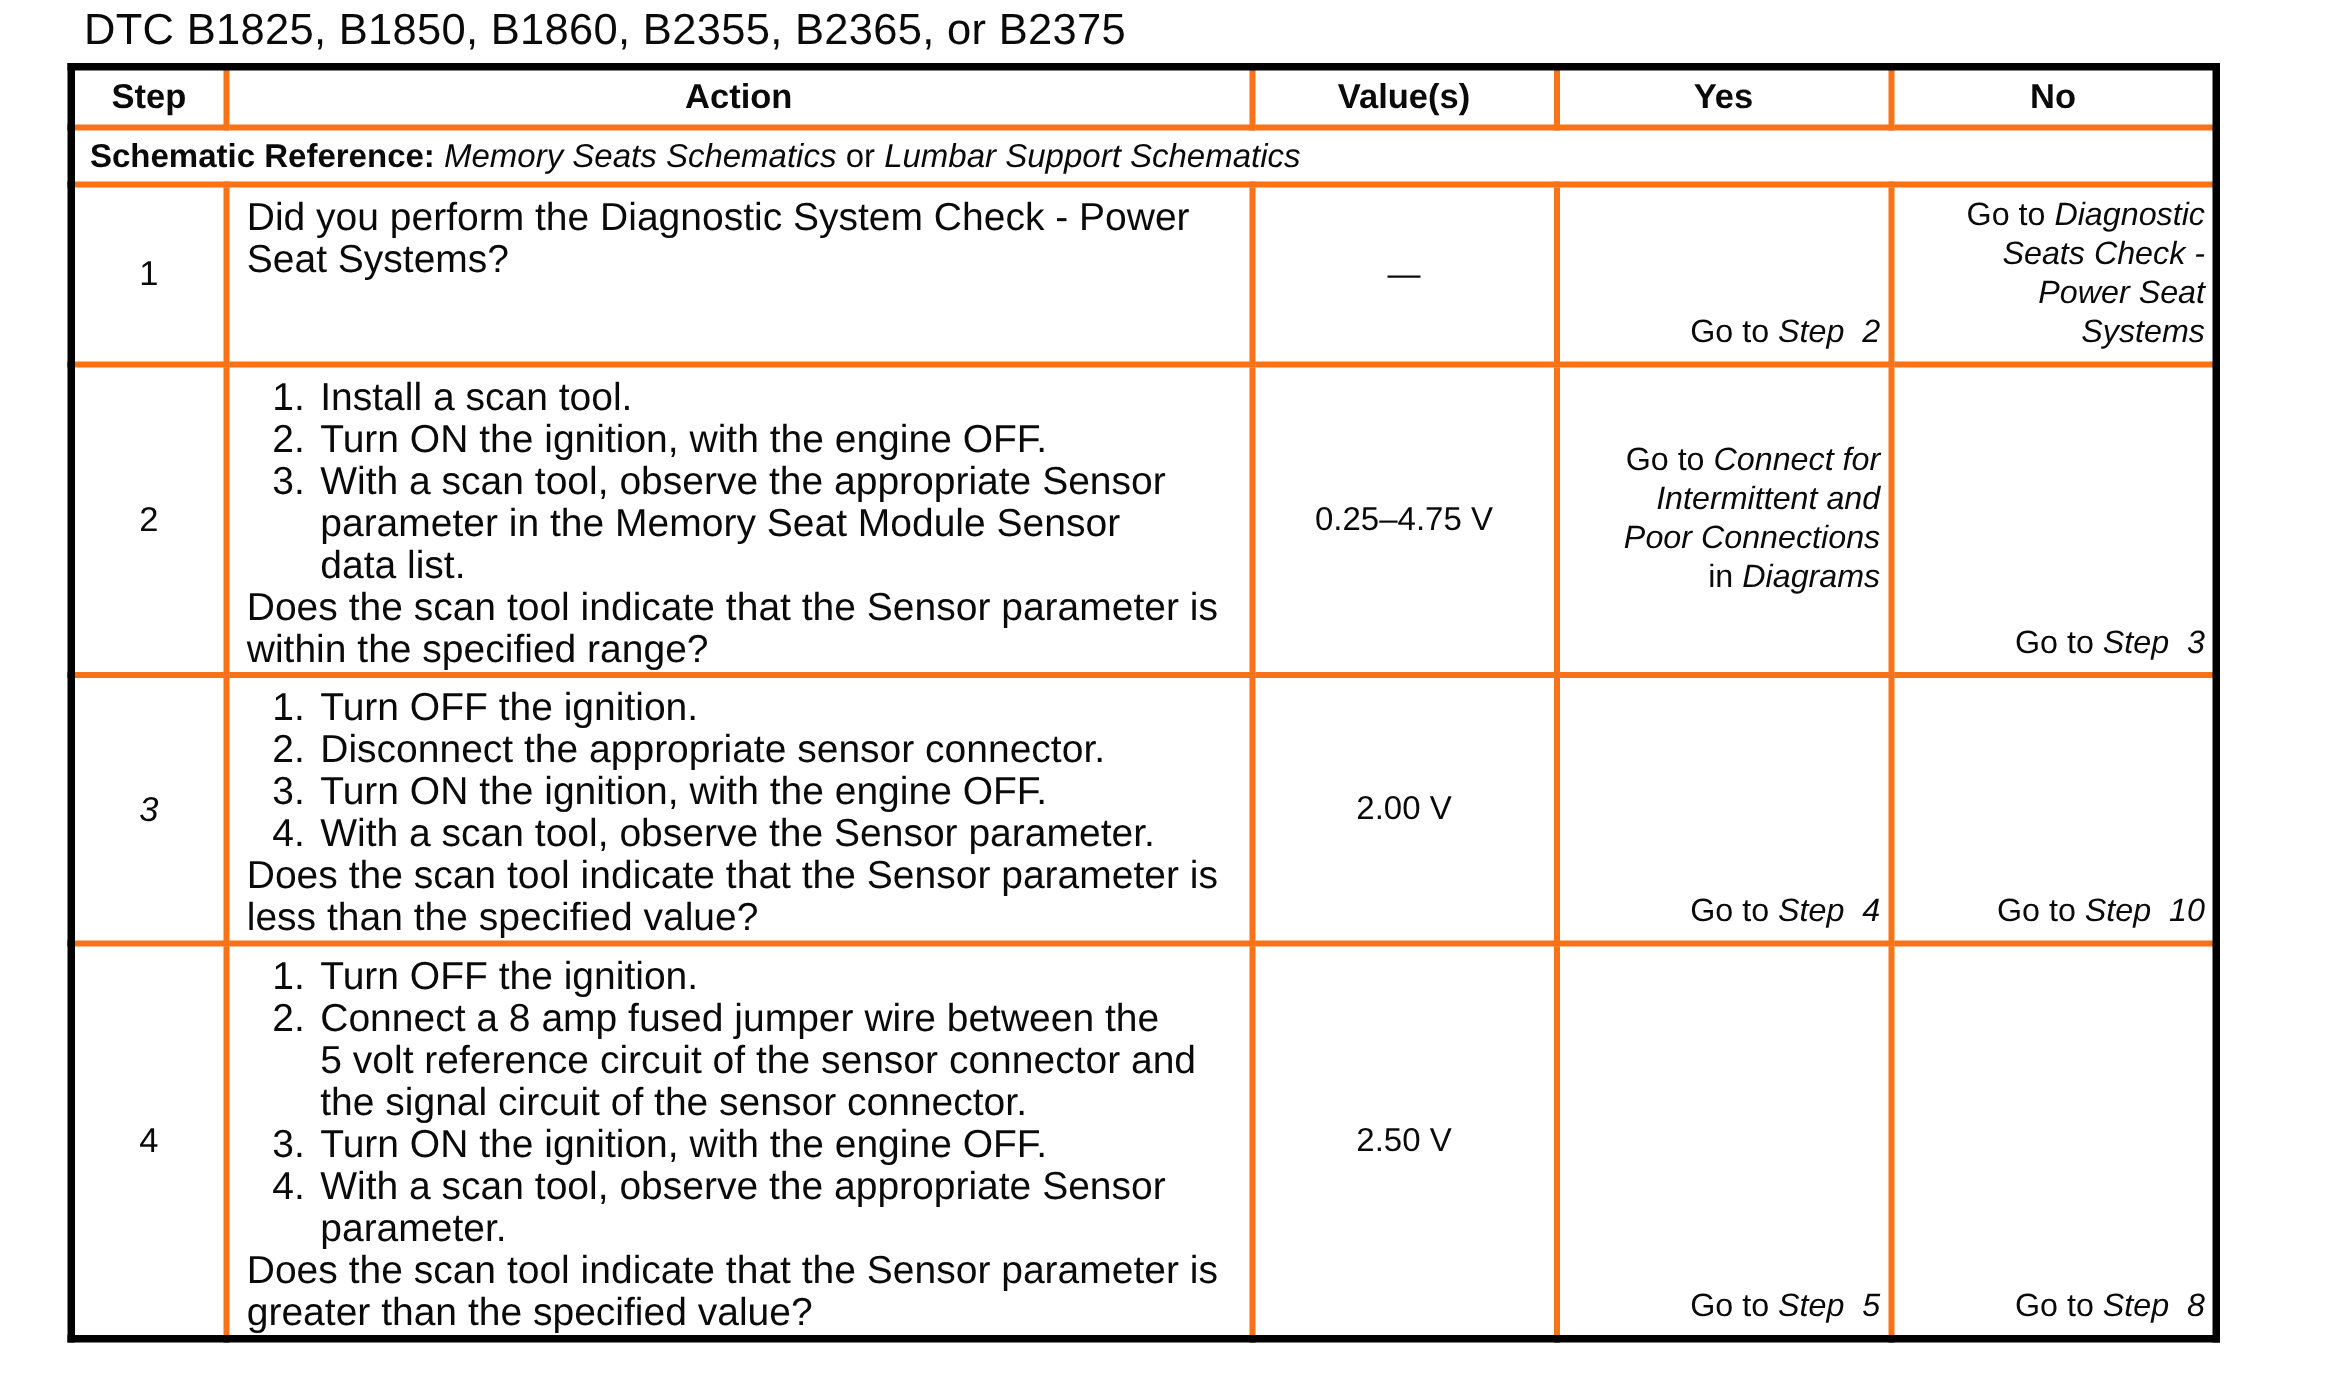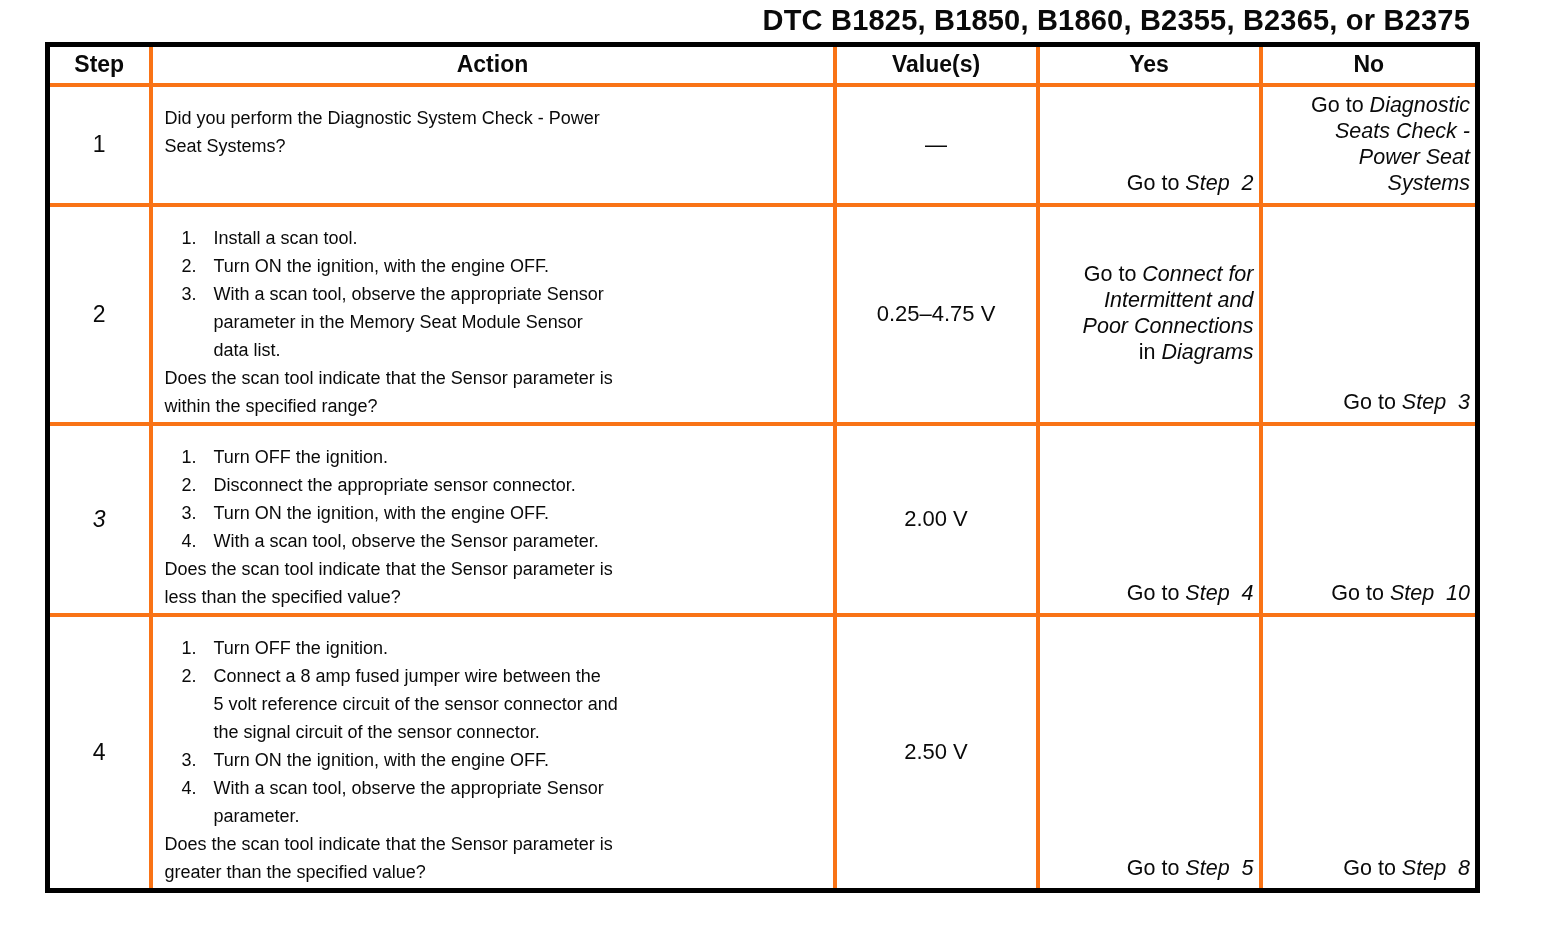--- a/index.html
+++ b/index.html
@@ -2,22 +2,22 @@
 <html><head>
 <meta charset="utf-8">
 <style>
   html,body{margin:0;padding:0;}
   body{
     width:1568px;height:928px;background:#ffffff;position:relative;
     font-family:"Liberation Sans", sans-serif;color:#0a0a0a;
     -webkit-font-smoothing:antialiased;
   }
   .page-title{
-    position:absolute;left:40px;top:4px;width:1430px;
-    text-align:right;font-weight:bold;font-size:29px;letter-spacing:0.2px;
+    position:absolute;left:56px;top:4px;width:1430px;
+    text-align:left;font-weight:normal;font-size:29px;letter-spacing:0.2px;
   }
   table.dtc{
     position:absolute;left:45px;top:42px;width:1430px;
     border-collapse:collapse;table-layout:fixed;
     border:5px solid #000;
   }
   .dtc th,.dtc td{border:4px solid #f97316;padding:0;overflow:hidden;}
   .dtc thead tr{height:40px;}
   .dtc th{
     font-size:23px;font-weight:bold;text-align:center;vertical-align:middle;
@@ -26,22 +26,22 @@
   tr.schematic-row{height:38px;}
   td.schematic-cell{
     font-size:22px;vertical-align:middle;padding:2px 10px;white-space:nowrap;
   }
   td.schematic-cell .b{font-weight:bold;}
   tr.r1{height:117px;} tr.r2{height:198px;} tr.r3{height:177px;} tr.r4{height:254px;}
   td.step-cell{
     text-align:center;vertical-align:middle;font-size:23px;
   }
   td.action-cell{
-    vertical-align:top;font-size:18px;line-height:28px;
-    padding:17px 6px 2px 12px;
+    vertical-align:top;font-size:26px;line-height:28px;
+    padding:5px 6px 2px 12px;
   }
   .item{display:flex;margin-left:17px;}
   .item .num{width:32px;flex:none;}
   .item .ilines{flex:1;}
   td.value-cell{
     text-align:center;vertical-align:middle;font-size:22px;padding:2px 4px;
   }
   td.route-cell{
     text-align:right;font-size:21.5px;line-height:26px;
     padding:5px 5px 7px 5px;
@@ -67,20 +67,23 @@
   <thead>
     <tr>
       <th>Step</th>
       <th>Action</th>
       <th>Value(s)</th>
       <th>Yes</th>
       <th>No</th>
     </tr>
   </thead>
   <tbody>
+    <tr class="schematic-row">
+      <td class="schematic-cell" colspan="5"><span class="b">Schematic Reference: </span><span class="i">Memory Seats Schematics</span><span> or </span><span class="i">Lumbar Support Schematics</span></td>
+    </tr>
 
     <tr class="r1">
       <td class="step-cell"><span>1</span></td>
       <td class="action-cell">
           <div>Did you perform the Diagnostic System Check - Power</div>
           <div>Seat Systems?</div>
         </td>
       <td class="value-cell">—</td>
       <td class="route-cell va-bottom">
           <div><span>Go to </span><span class="i">Step &nbsp;2</span></div>

